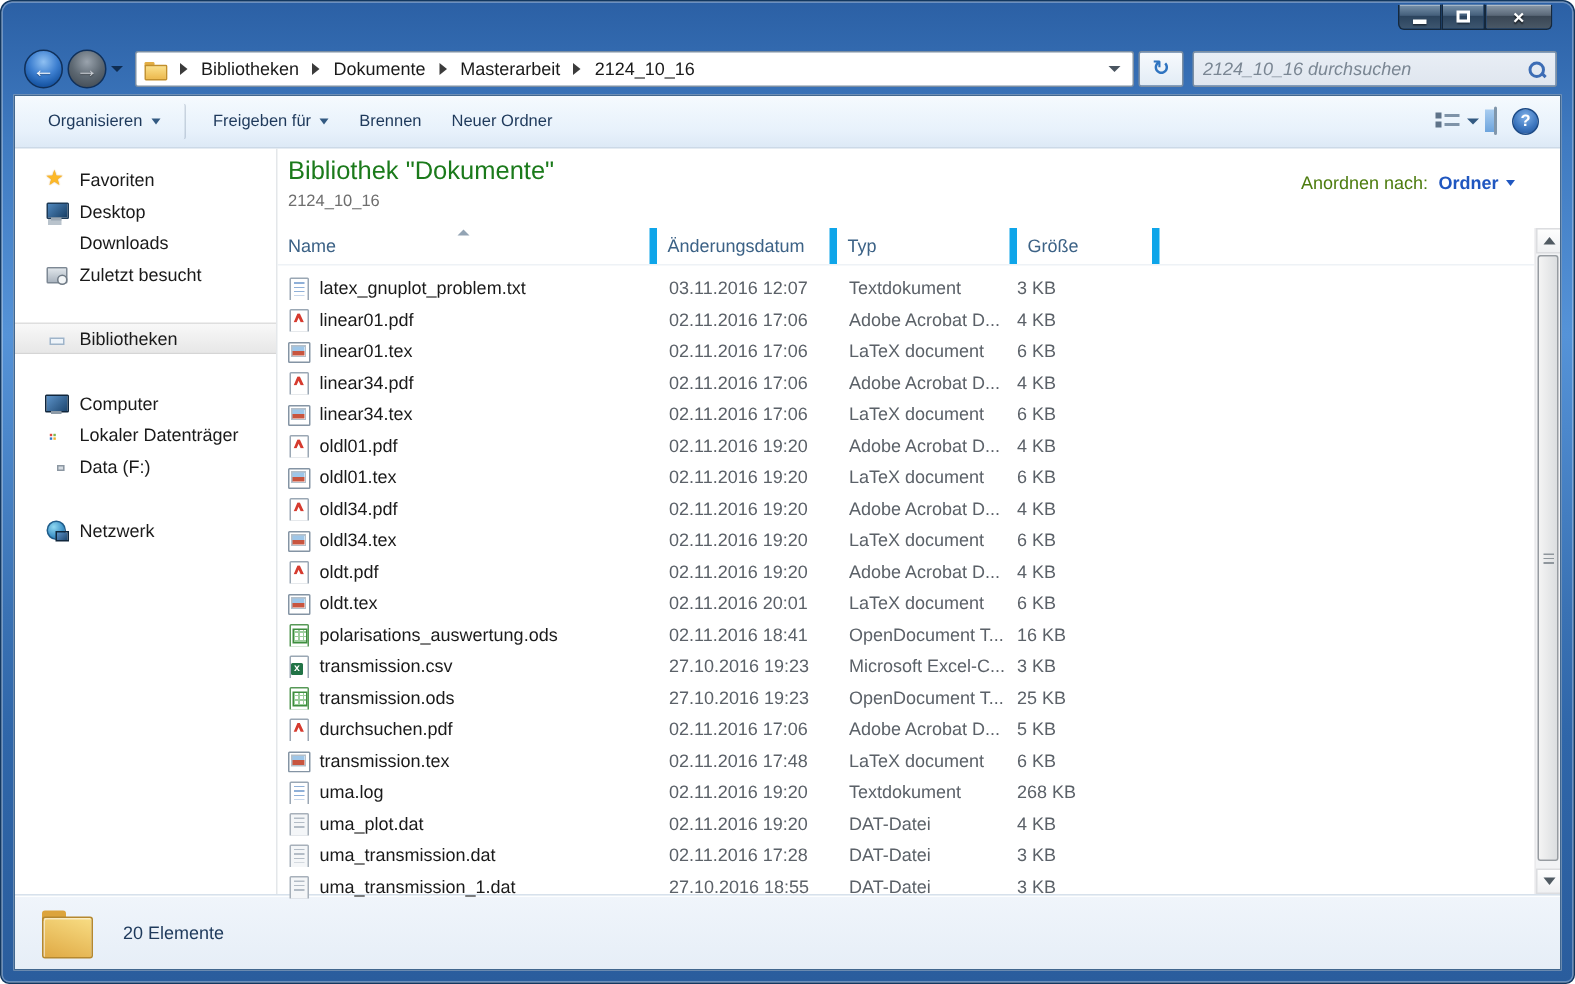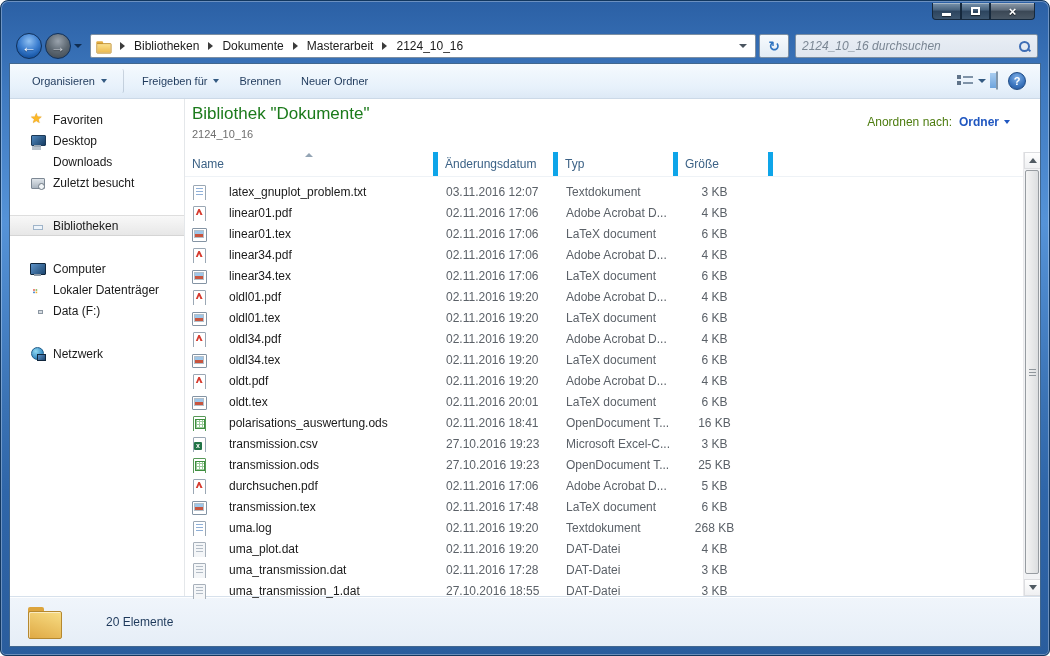--- a/index.html
+++ b/index.html
@@ -122,23 +122,23 @@
   .arrange-value::after { content:""; width:0; height:0; border-left:3px solid transparent; border-right:3px solid transparent;
     border-top:4px solid #2057c0; margin-left:5px; }
   .cols { height:25px; margin-right:17px; display:flex; border-bottom:1px solid #eef2f6; position:relative; }
   .col-cell { display:flex; align-items:center; padding-left:7px; font-size:12px; color:#3c6286; border-right:5px solid #0ea5e9; }
   .cols div.col-cell:nth-of-type(1){ width:253px; } .cols div.col-cell:nth-of-type(2){ width:120px; }
   .cols div.col-cell:nth-of-type(3){ width:120px; } .cols div.col-cell:nth-of-type(4){ width:95px; }
   .sort-arrow { position:absolute; left:120px; top:1px; width:0; height:0;
     border-left:4px solid transparent; border-right:4px solid transparent; border-bottom:4px solid #93a4b4; }
   .rows { height:423px; margin-right:17px; padding-top:4px; overflow:hidden; }
   .row { height:21px; display:grid; grid-template-columns:253px 120px 120px 95px; align-items:center; font-size:12px; }
-  .c-name { display:flex; align-items:center; gap:22px; padding-left:6px; color:#1a1a1a; white-space:nowrap; overflow:hidden; }
+  .c-name { display:flex; align-items:center; gap:6px; padding-left:6px; color:#1a1a1a; white-space:nowrap; overflow:hidden; }
   .c-date,.c-type { color:#5b6168; padding-left:8px; white-space:nowrap; }
-  .c-size { color:#5b6168; text-align:center; padding-right:22px; white-space:nowrap; }
+  .c-size { color:#5b6168; text-align:left; padding-right:22px; white-space:nowrap; }
   
   .f-ic { width:16px; height:16px; position:relative; flex:none; }
   .f-ic::before { content:""; position:absolute; left:2px; top:1px; width:11px; height:14px; background:#fff; border:1px solid #9aa7b4; border-radius:1px; }
   .txt-icon::after { content:""; position:absolute; left:5px; top:4px; width:7px; height:9px;
     background:repeating-linear-gradient(180deg,#8fb0d8 0 1px,transparent 1px 3px); }
   .pdf-icon::after { content:""; position:absolute; left:4px; top:4px; width:8px; height:8px; background:#d63b2f;
     clip-path:polygon(10% 80%,42% 5%,60% 5%,95% 80%,68% 80%,51% 42%,34% 80%); }
   .tex-icon::before { left:1px; top:2px; width:13px; height:12px; border-color:#8494a4; }
   .tex-icon::after { content:""; position:absolute; left:4px; top:5px; width:8px; height:6px;
     background:linear-gradient(180deg,#9ec6e8 0 3px,#c8553f 3px 6px); box-shadow:0 0 0 1px #b4bfc9; }
@@ -161,21 +161,21 @@
     background:linear-gradient(90deg,#f4f4f4,#dcdee0); }
   .sb-thumb::after { content:""; position:absolute; left:3px; top:50%; margin-top:-3px; width:7px; height:7px;
     background:repeating-linear-gradient(180deg,#8f969c 0 1px,transparent 1px 3px); }
   
   .statusbar { height:50px; flex:none; background:linear-gradient(180deg,#f0f5fb,#e6eef7);
     border-top:1px solid #d7e1ec; box-shadow:inset 0 1px 0 #fdfeff; display:flex; align-items:center; padding-left:16px; }
   .big-folder { width:40px; height:38px; position:relative; flex:none; }
   .big-folder::before { content:""; position:absolute; left:2px; top:4px; width:16px; height:7px; background:#dca43c; border-radius:2px 2px 0 0; }
   .big-folder::after { content:""; position:absolute; left:2px; top:8px; width:32px; height:26px; border:1px solid #b5882f;
     background:linear-gradient(200deg,#f8dd84,#dfa944); border-radius:2px; box-shadow:inset 1px 1px 0 rgba(255,255,255,.55); }
-  .status-text { font-size:12px; color:#1e395b; margin-left:40px; }
+  .status-text { font-size:12px; color:#1e395b; margin-left:16px; }
 </style>
 </head>
 <body>
 
 <div class="window">
 
   <div class="caption-buttons">
     <div class="cap-btn first">
         <span class="glyph-min"></span>
       </div>

